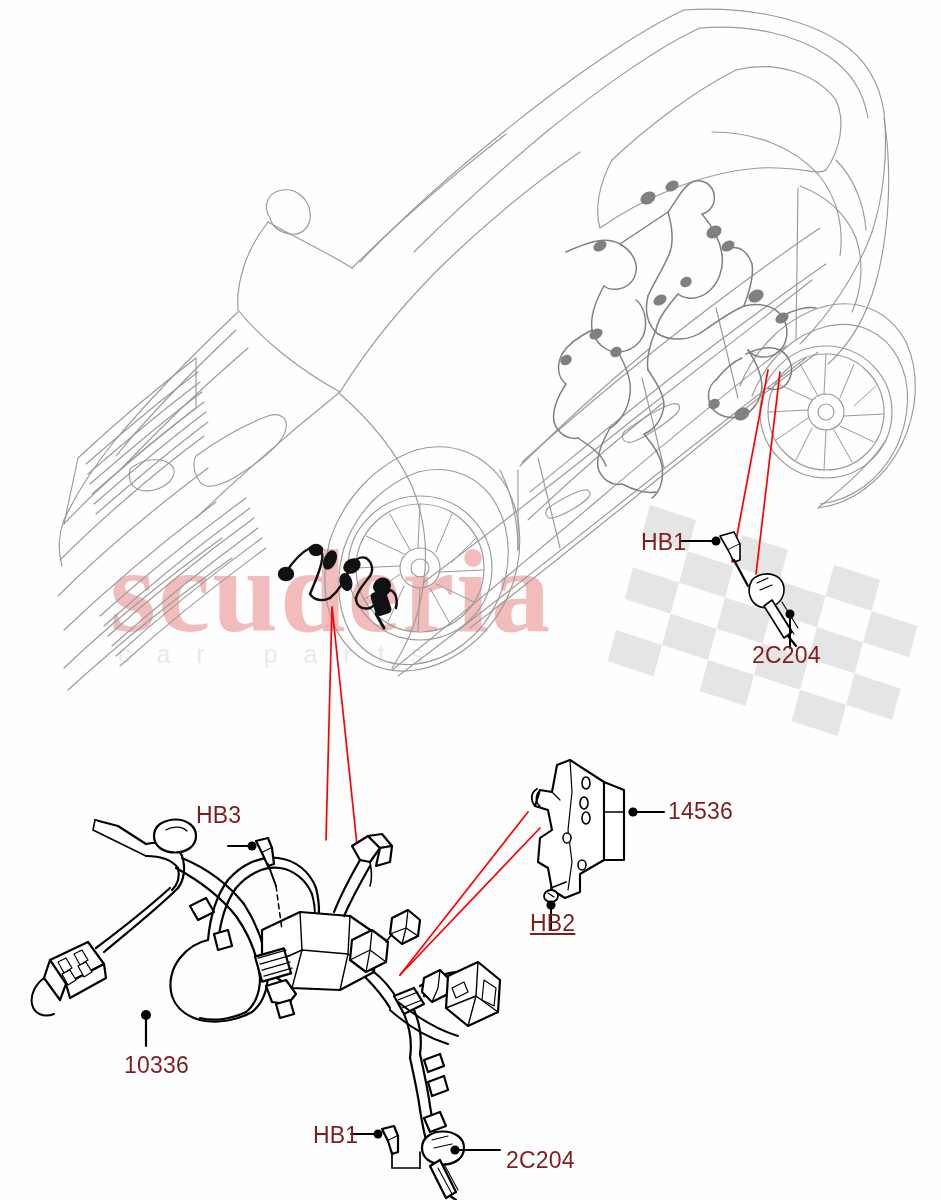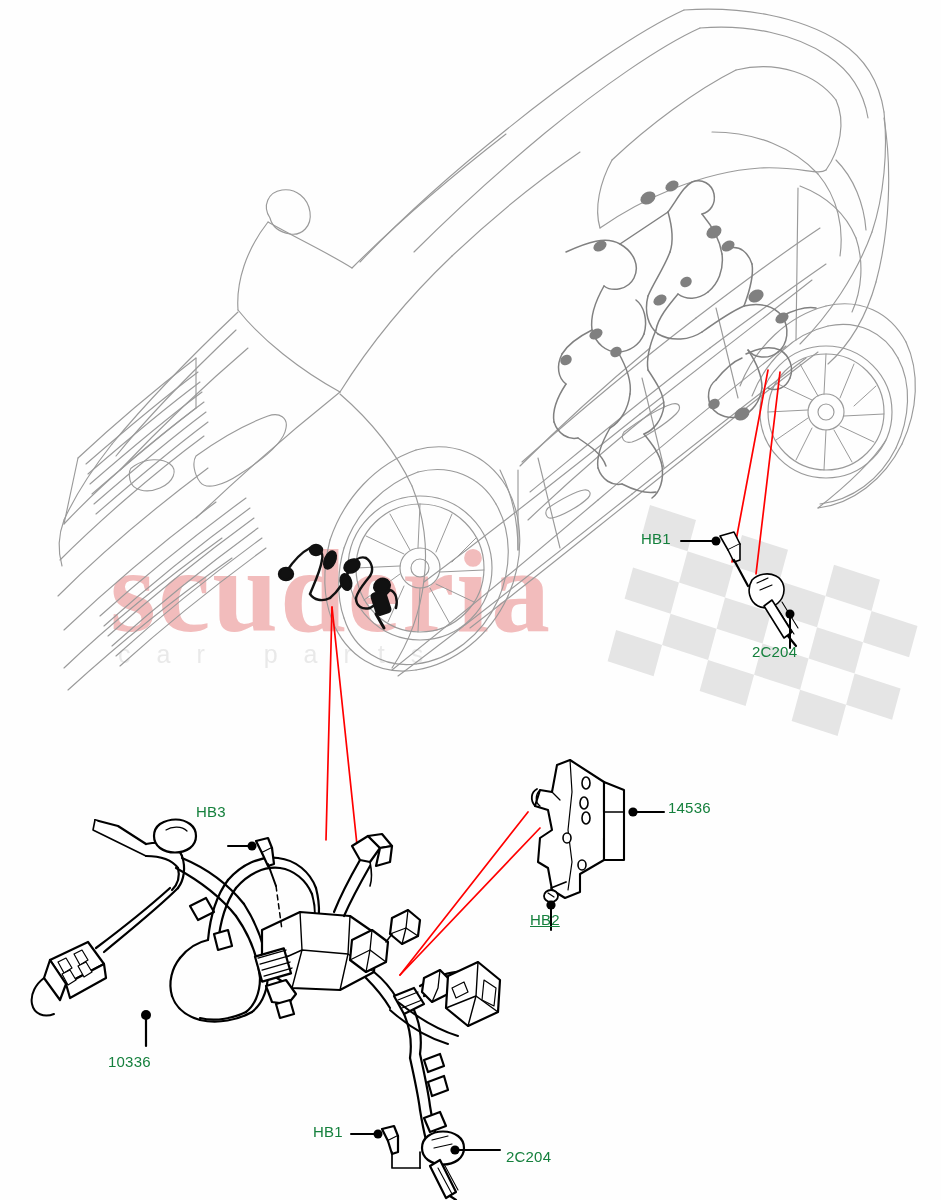--- a/index.html
+++ b/index.html
@@ -16,23 +16,23 @@
   }
   #stage svg.layer{
     position:absolute;
     left:0; top:0;
     width:941px;
     height:1200px;
     overflow:visible;
   }
   .label{
     position:absolute;
-    color:#15803d;
+    color:#7f1d1d;
     font-family:"Liberation Sans", sans-serif;
-    font-size:15px;
+    font-size:23px;
     font-weight:400;
     letter-spacing:0.2px;
     white-space:nowrap;
     line-height:1;
     user-select:none;
   }
   .wm-main{
     position:absolute;
     left:110px; top:524px;
     font-family:"Liberation Serif", serif;
@@ -579,17 +579,17 @@
       <circle cx="146" cy="1015" r="5" fill="#000" stroke="none"></circle>
       <path d="M146,1015 L146,1046" stroke="#000" stroke-width="2.2" fill="none"></path>
     </g>
   </svg>
 
   <div class="label" style="left:641px; top:531px;">HB1</div>
   <div class="label" style="left:752px; top:644px;">2C204</div>
   <div class="label" style="left:668px; top:800px;">14536</div>
   <div class="label" style="left:530px; top:912px;text-decoration:underline;">HB2</div>
   <div class="label" style="left:196px; top:804px;">HB3</div>
-  <div class="label" style="left:108px; top:1054px;">10336</div>
+  <div class="label" style="left:124px; top:1054px;">10336</div>
   <div class="label" style="left:313px; top:1124px;">HB1</div>
   <div class="label" style="left:506px; top:1149px;">2C204</div>
 
 </div>
 
 </body></html>

